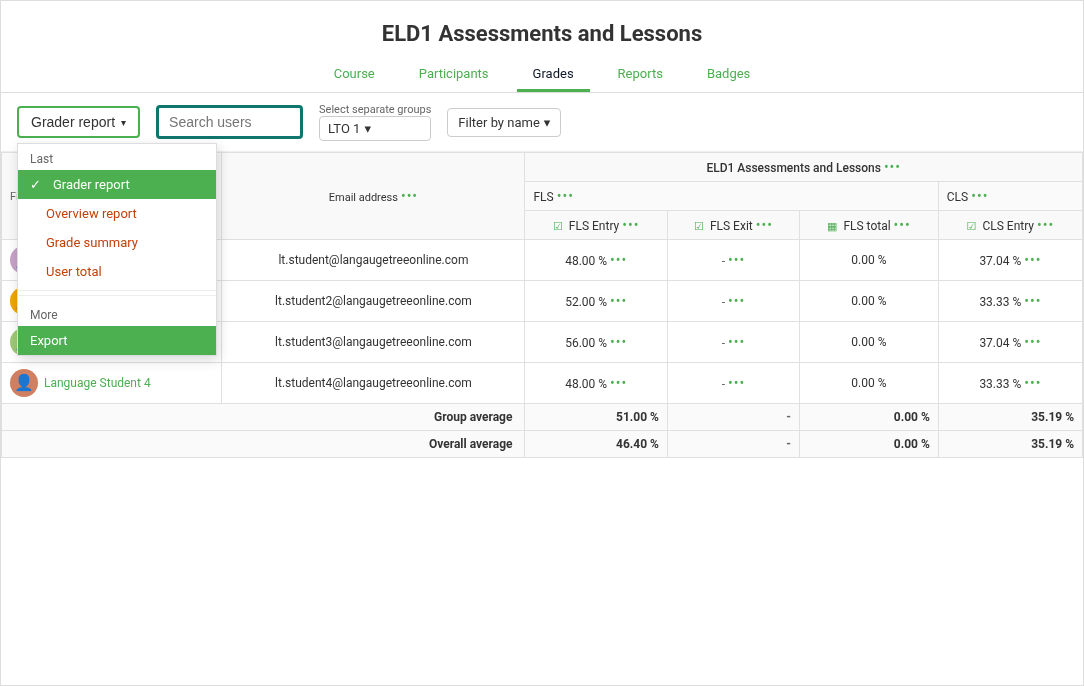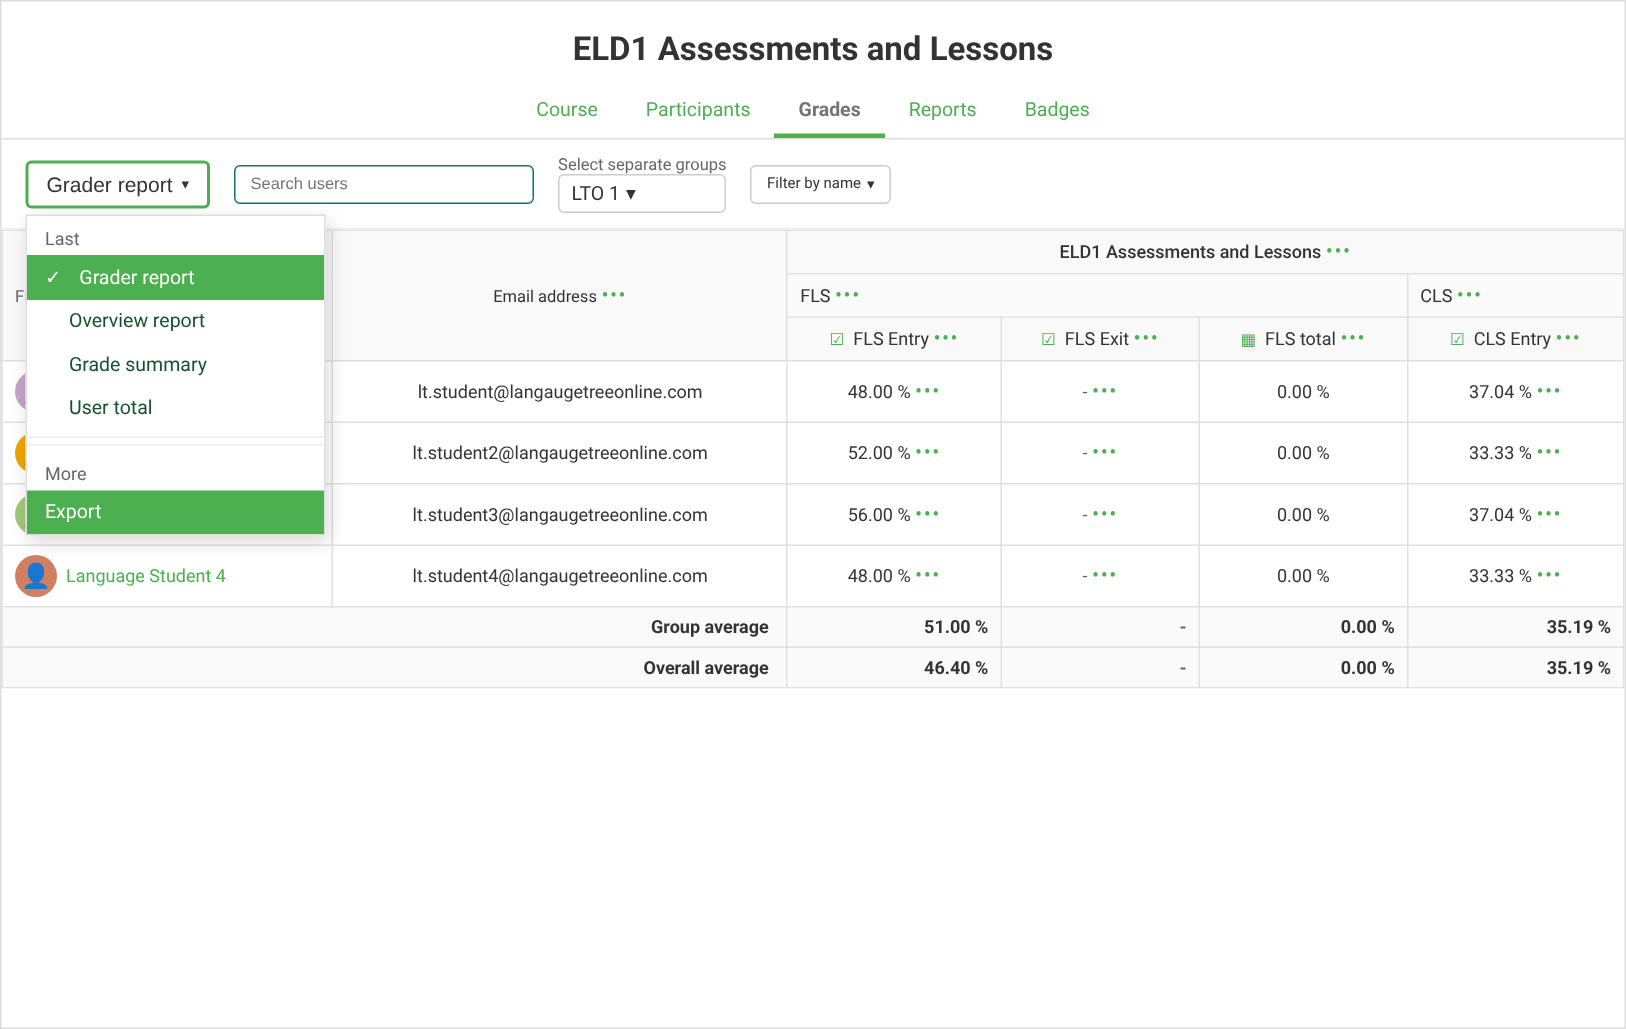--- a/index.html
+++ b/index.html
@@ -4,38 +4,38 @@
   <style>
     * { box-sizing: border-box; margin: 0; padding: 0; }
     body { font-family: -apple-system, BlinkMacSystemFont, 'Segoe UI', Roboto, sans-serif; font-size: 13px; background: #f8f8f8; color: #333; }
     .page-wrapper { background: white; width: 1084px; min-height: 686px; border: 1px solid #ddd; position: relative; }
     
     
     .page-header { text-align: center; padding: 20px 0 0 0; }
     .page-title { font-size: 22px; font-weight: bold; color: #333; margin-bottom: 12px; }
     
     
-    .nav-tabs { display: flex; justify-content: center; gap: 0; border-bottom: 1px solid #ddd; padding-bottom: 0; margin-bottom: 0; }
+    .nav-tabs { display: flex; justify-content: center; gap: 12px; border-bottom: 1px solid #ddd; padding-bottom: 0; margin-bottom: 0; }
     .nav-tab { padding: 8px 16px; color: #4CAF50; text-decoration: none; font-size: 13px; cursor: pointer; border-bottom: 3px solid transparent; }
-    .nav-tab.active { border-bottom: 3px solid #4CAF50; color: #737373; font-weight: 700; }
+    .nav-tab.active { border-bottom: 3px solid #4CAF50; color: #0f172a; font-weight: 400; }
     
     
     .toolbar { display: flex; align-items: center; padding: 10px 16px; gap: 16px; border-bottom: 1px solid #eee; position: relative; }
     .grader-report-btn { border: 2px solid #4CAF50; color: #333; background: white; padding: 6px 12px; border-radius: 4px; cursor: pointer; font-size: 14px; font-weight: 500; display: flex; align-items: center; gap: 6px; white-space: nowrap; }
     .grader-report-btn .arrow { font-size: 10px; }
-    .search-input { border: 1px solid #0f766e; padding: 6px 10px; border-radius: 4px; font-size: 11px; width: 200px; outline: none; color: #999; }
+    .search-input { border: 3px solid #0f766e; padding: 6px 10px; border-radius: 4px; font-size: 14px; width: 147px; outline: none; color: #999; }
     .group-selector { display: flex; flex-direction: column; font-size: 11px; }
     .group-selector .label { color: #666; font-size: 11px; }
     .group-selector .select-group { display: flex; align-items: center; gap: 4px; border: 1px solid #ccc; padding: 4px 8px; border-radius: 4px; cursor: pointer; background: white; font-size: 13px; }
-    .filter-name { border: 1px solid #ccc; padding: 6px 10px; border-radius: 4px; cursor: pointer; display: flex; align-items: center; gap: 4px; background: white; font-size: 10px; }
+    .filter-name { border: 1px solid #ccc; padding: 6px 10px; border-radius: 4px; cursor: pointer; display: flex; align-items: center; gap: 4px; background: white; font-size: 13px; }
     
     
     .dropdown-menu { position: absolute; top: 50px; left: 16px; width: 200px; background: white; border: 1px solid #ddd; box-shadow: 2px 4px 12px rgba(0,0,0,0.15); z-index: 100; }
     .dropdown-section-label { padding: 8px 12px 4px; color: #666; font-size: 12px; }
-    .dropdown-item { padding: 7px 12px 7px 28px; cursor: pointer; color: #14532d; font-size: 13px; display: flex; align-items: center; gap: 8px; }
+    .dropdown-item { padding: 7px 12px 7px 28px; cursor: pointer; color: #c2410c; font-size: 13px; display: flex; align-items: center; gap: 8px; }
     .dropdown-item.active { background: #4CAF50; color: white; padding-left: 12px; }
     .dropdown-item.active .check { display: inline; margin-right: 4px; }
     .dropdown-item .check { display: none; }
     .dropdown-divider { border: none; border-top: 1px solid #eee; margin: 4px 0; }
     .dropdown-item.export-item { background: #4CAF50; color: white; padding-left: 12px; }
     
     
     .main-content { overflow-x: auto; }
     .grades-table { width: 100%; border-collapse: collapse; font-size: 12px; }
     .grades-table th, .grades-table td { border: 1px solid #e0e0e0; padding: 6px 8px; vertical-align: middle; text-align: center; }

